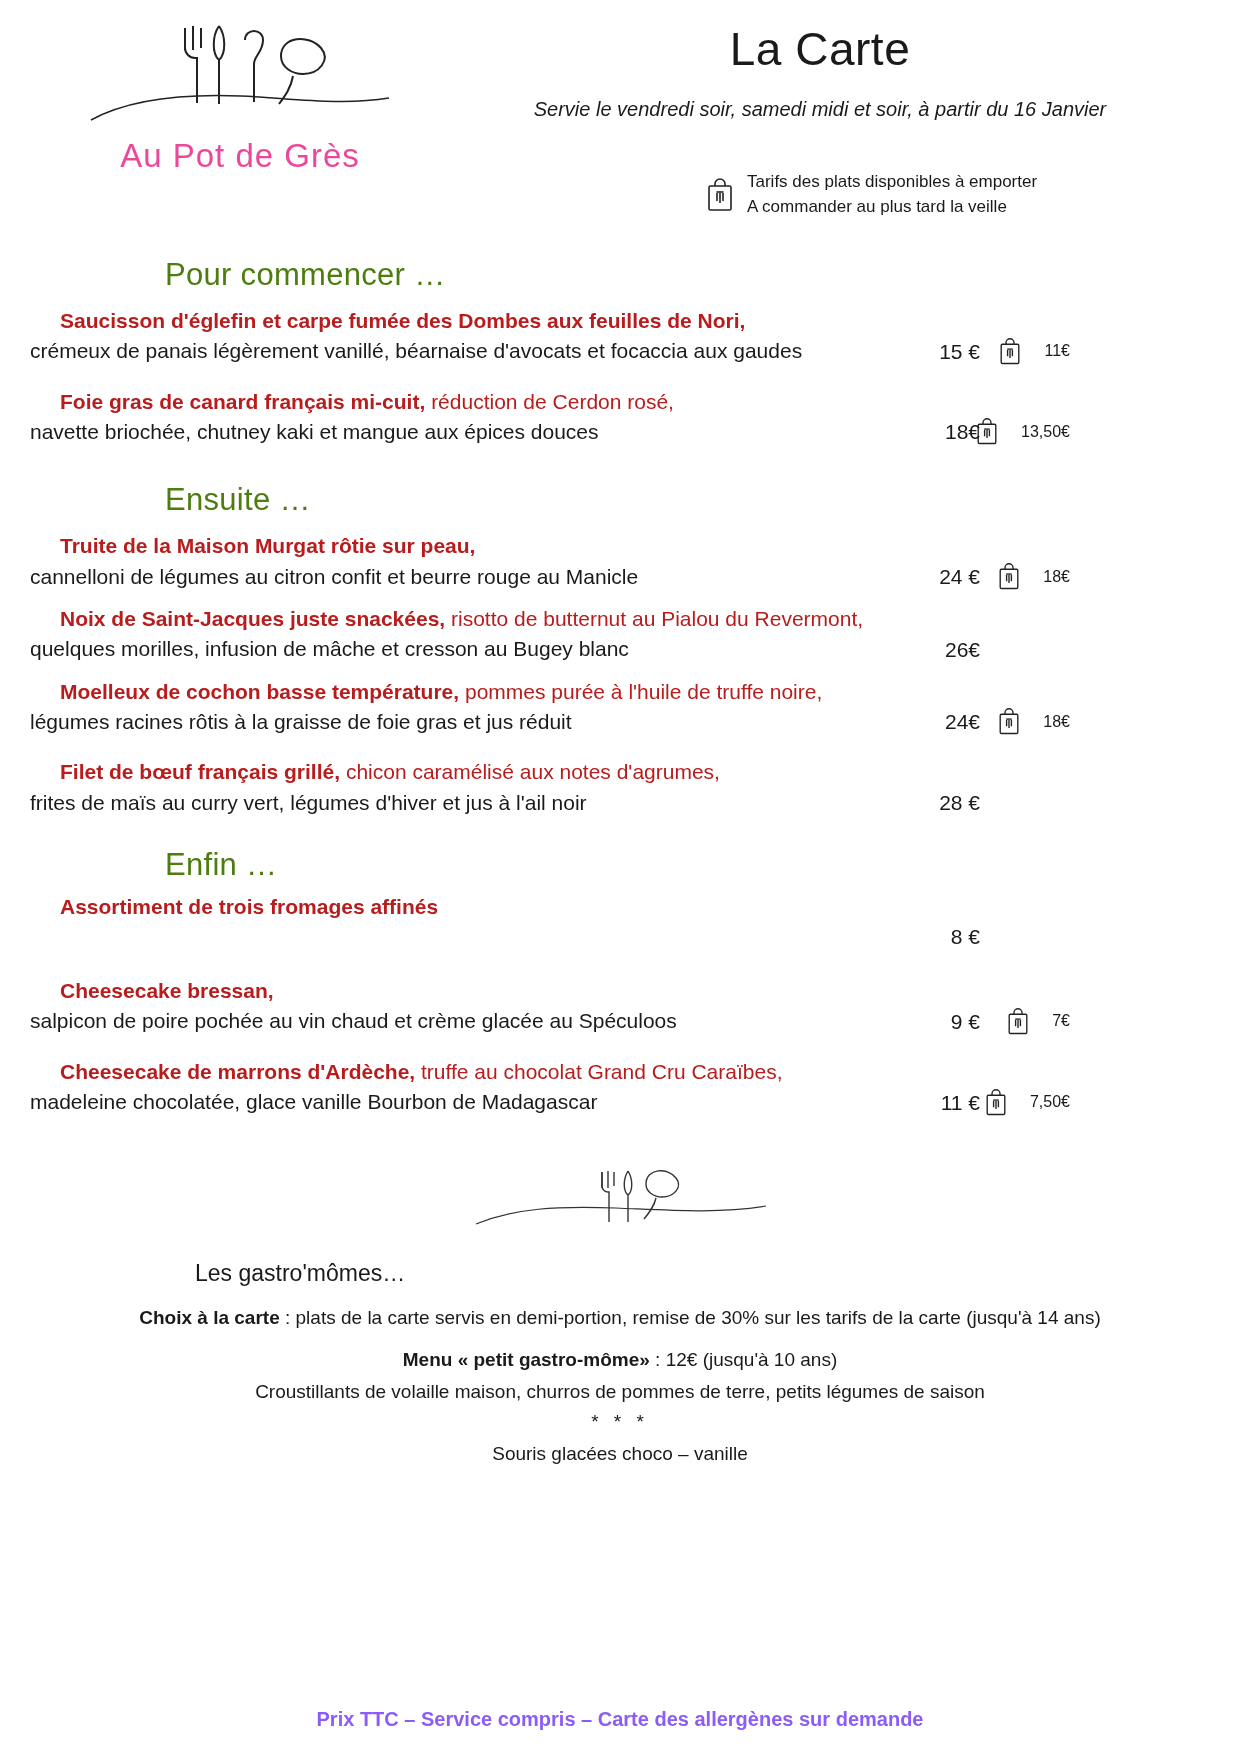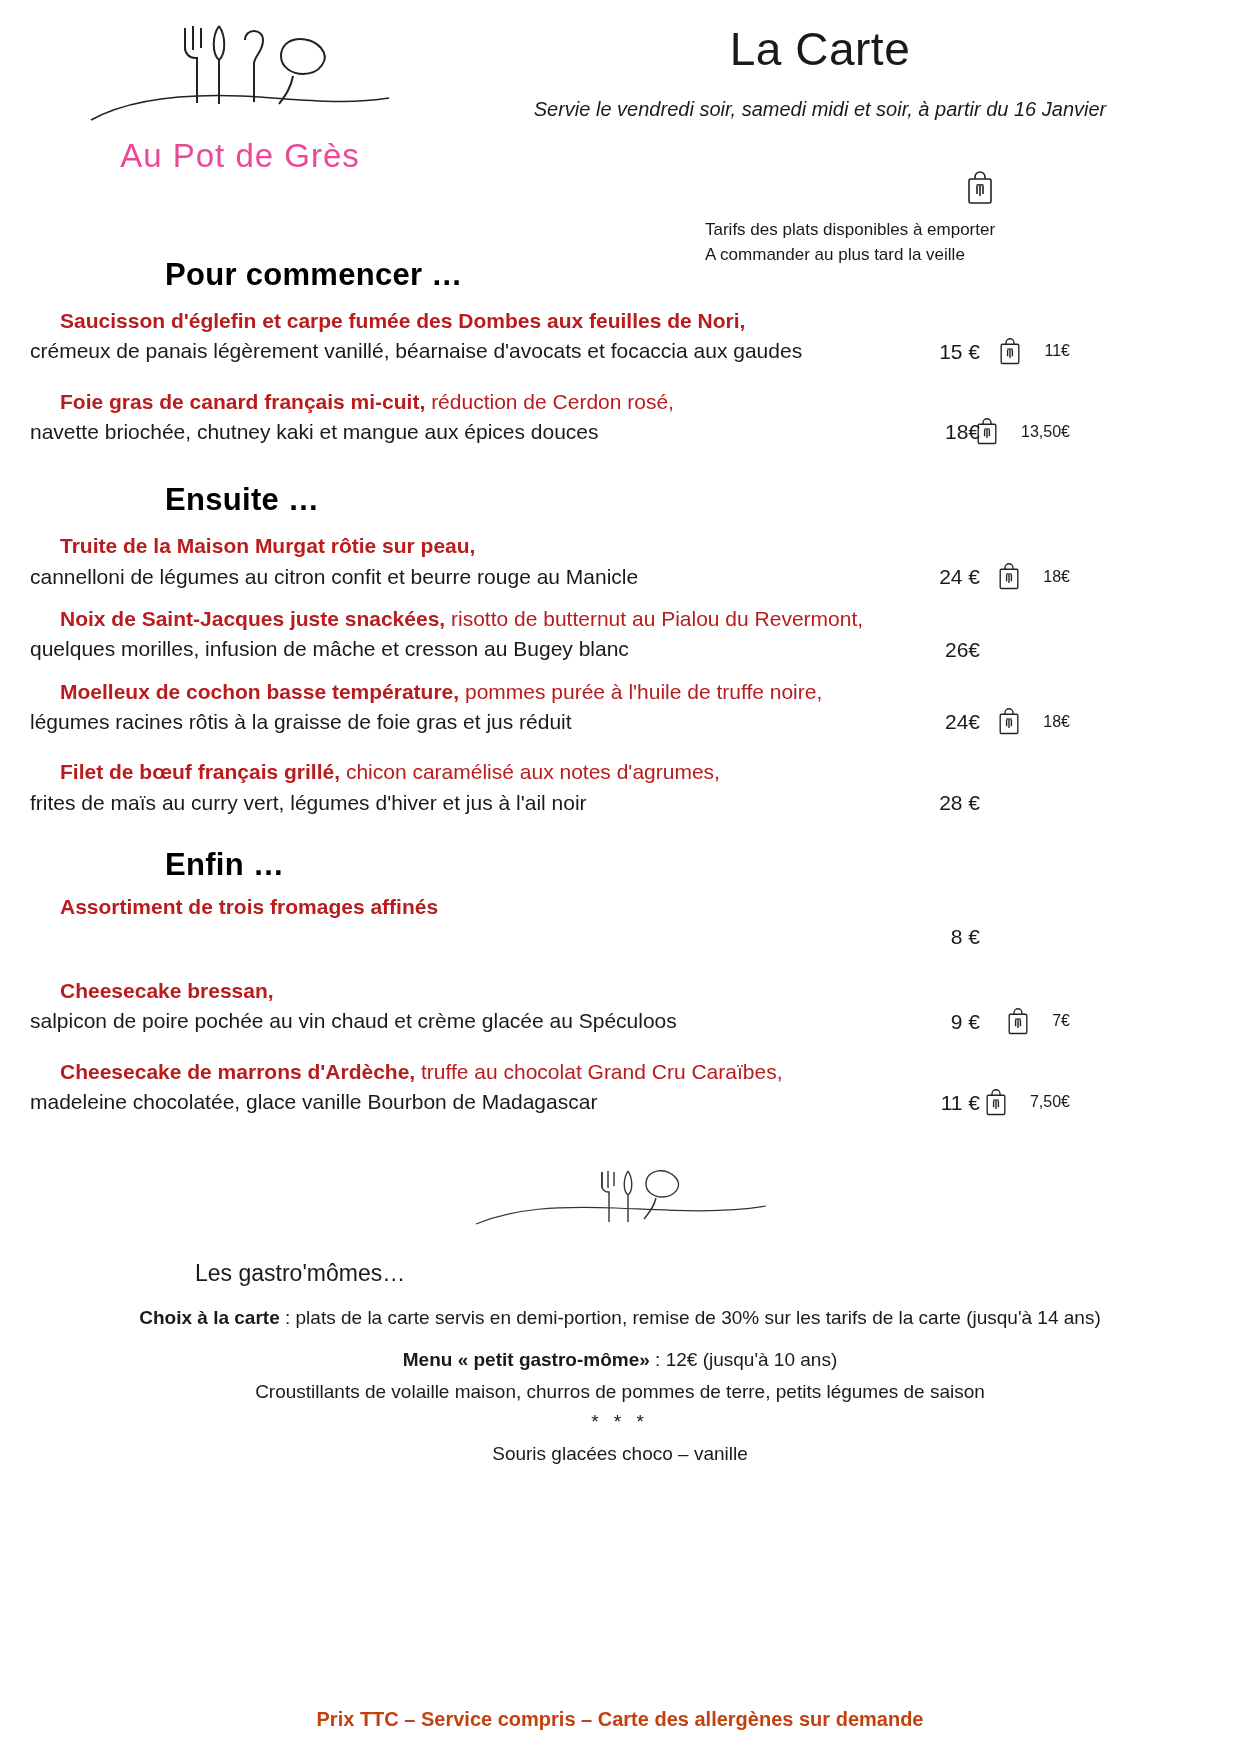--- a/index.html
+++ b/index.html
@@ -69,23 +69,22 @@
     font-style: italic;
     margin-top: 22px;
     color: #1a1a1a;
   }
 
   .takeaway-note {
     position: absolute;
     left: 705px;
     top: 170px;
     display: flex;
-    align-items: flex-end;
+    align-items: center;
     gap: 12px;
-    flex-direction: column;
   }
   .takeaway-note .note-lines {
     font-size: 17px;
     line-height: 1.45;
     color: #1a1a1a;
   }
 
   
   .bag {
     display: inline-block;
@@ -94,22 +93,22 @@
   }
   .bag svg { display: block; }
 
   
   .content {
     position: relative;
     padding: 0 30px 0 30px;
   }
   .section-title {
     font-size: 31px;
-    font-weight: 700;
-    color: #000000;
+    font-weight: 400;
+    color: #4d7c0f;
     margin: 0 0 6px 135px;
     letter-spacing: 0.3px;
   }
   .sec-commencer { margin-top: 22px; }
   .sec-ensuite   { margin-top: 36px; }
   .sec-enfin     { margin-top: 30px; }
 
   .dish {
     position: relative;
     margin-top: 14px;
@@ -194,21 +193,21 @@
 
   
   .footer {
     position: absolute;
     bottom: 24px;
     left: 0;
     width: 100%;
     text-align: center;
     font-size: 20px;
     font-weight: 600;
-    color: #c2410c;
+    color: #8b5cf6;
   }
 </style>
 </head>
 <body>
 
 <div class="page">
 
   <div class="header">
 
     <div class="logo-block">

